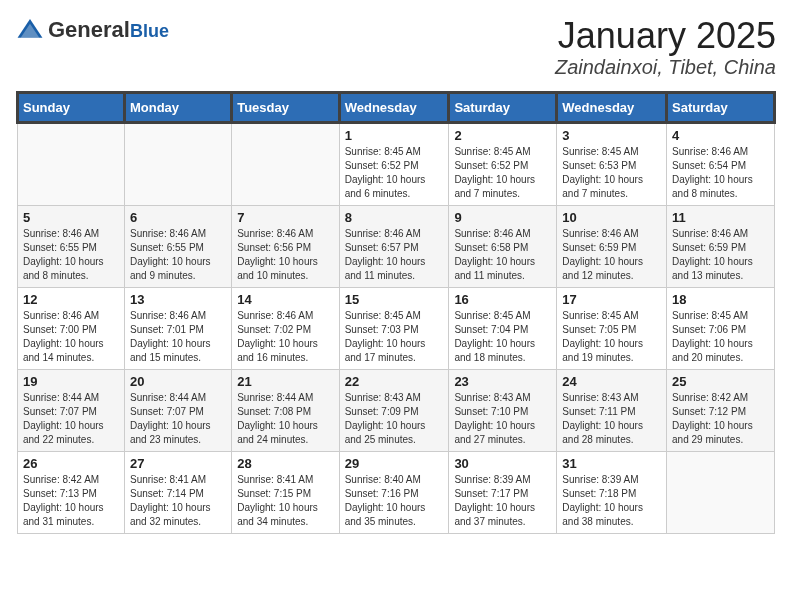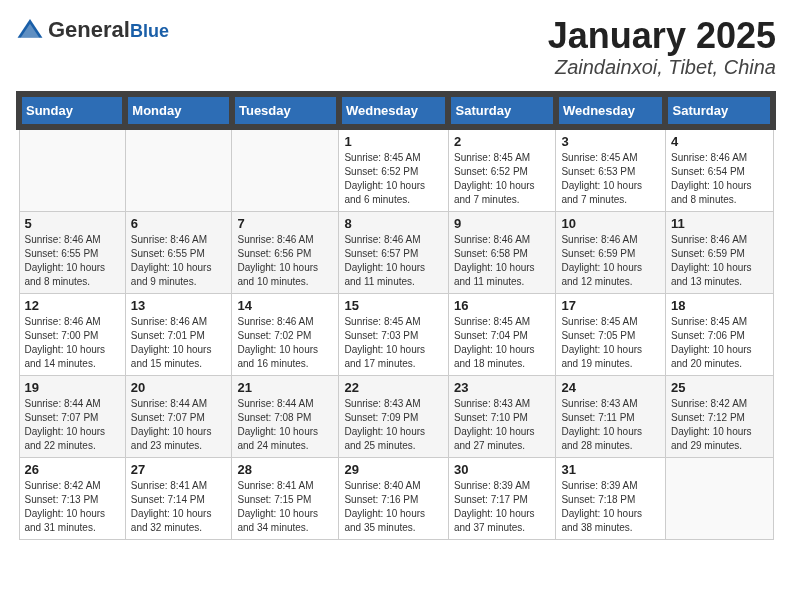--- a/index.html
+++ b/index.html
@@ -34,42 +34,42 @@
     }
     .logo-icon {
       width: 28px;
       height: 28px;
     }
     .title-block {
       text-align: right;
     }
     .month-title {
       font-size: 36px;
-      font-weight: bold;
+      font-weight: normal;
       color: #222;
       line-height: 1.1;
       margin-left: 47px;
     }
     .location {
       font-size: 20px;
       color: #444;
       font-style: italic;
     }
     .calendar {
       width: 100%;
       border-collapse: collapse;
     }
     .calendar th {
       background: #2d6db5;
       color: #fff;
       font-size: 13px;
       font-weight: bold;
       padding: 6px 4px;
       text-align: left;
-      border: 6px solid #404040;
+      border: 3px solid #404040;
     }
     .calendar td {
       border: 1px solid #ccc;
       vertical-align: top;
       padding: 4px 5px;
       width: 113px;
       min-height: 80px;
       font-size: 10.5px;
       color: #222;
       background: #fff;

